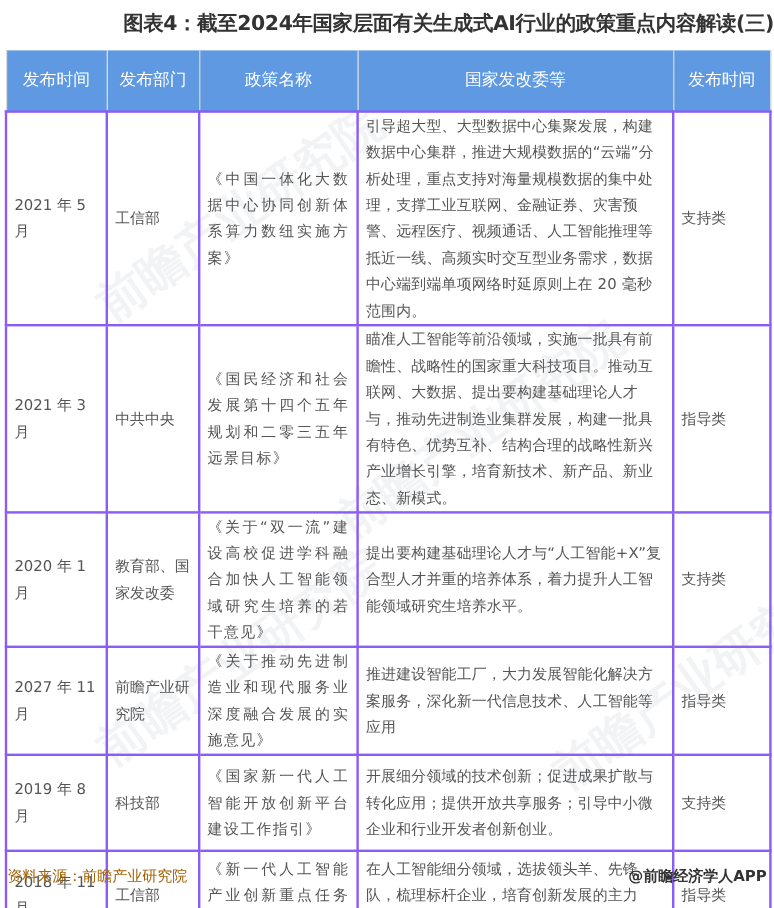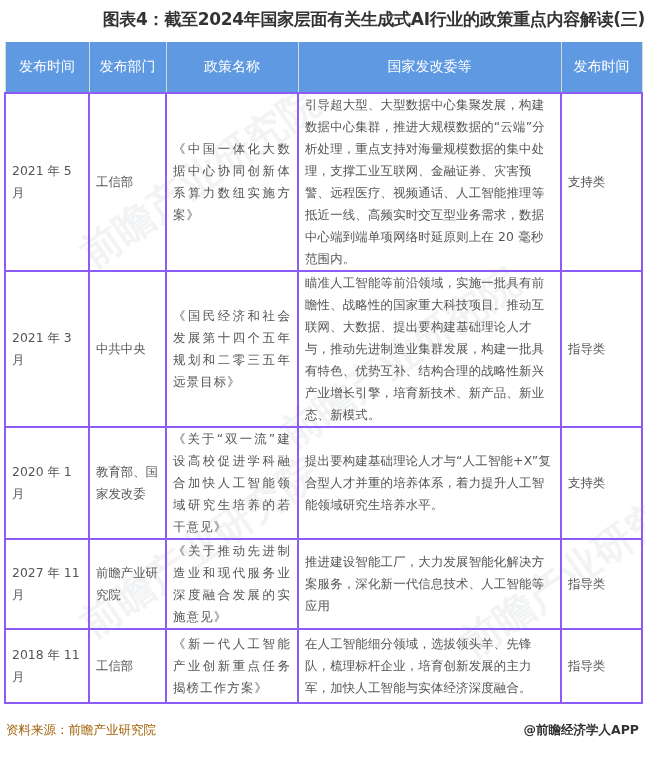--- a/index.html
+++ b/index.html
@@ -72,20 +72,27 @@
       <td class="content">提出要构建基础理论人才与“人工智能+X”复合型人才并重的培养体系，着力提升人工智能领域研究生培养水平。</td>
       <td class="nature">支持类</td>
     </tr>
     <tr style="height:79px">
       <td class="date">2027 年 11 月</td>
       <td class="dept">前瞻产业研究院</td>
       <td class="name">《关于推动先进制造业和现代服务业深度融合发展的实施意见》</td>
       <td class="content">推进建设智能工厂，大力发展智能化解决方案服务，深化新一代信息技术、人工智能等应用</td>
       <td class="nature">指导类</td>
     </tr>
+    <tr style="height:80px">
+      <td class="date">2019 年 8 月</td>
+      <td class="dept">科技部</td>
+      <td class="name">《国家新一代人工智能开放创新平台建设工作指引》</td>
+      <td class="content">开展细分领域的技术创新；促进成果扩散与转化应用；提供开放共享服务；引导中小微企业和行业开发者创新创业。</td>
+      <td class="nature">支持类</td>
+    </tr>
     <tr style="height:74px">
       <td class="date">2018 年 11 月</td>
       <td class="dept">工信部</td>
       <td class="name">《新一代人工智能产业创新重点任务揭榜工作方案》</td>
       <td class="content">在人工智能细分领域，选拔领头羊、先锋队，梳理标杆企业，培育创新发展的主力军，加快人工智能与实体经济深度融合。</td>
       <td class="nature">指导类</td>
     </tr>
   </tbody>
 </table>
 

